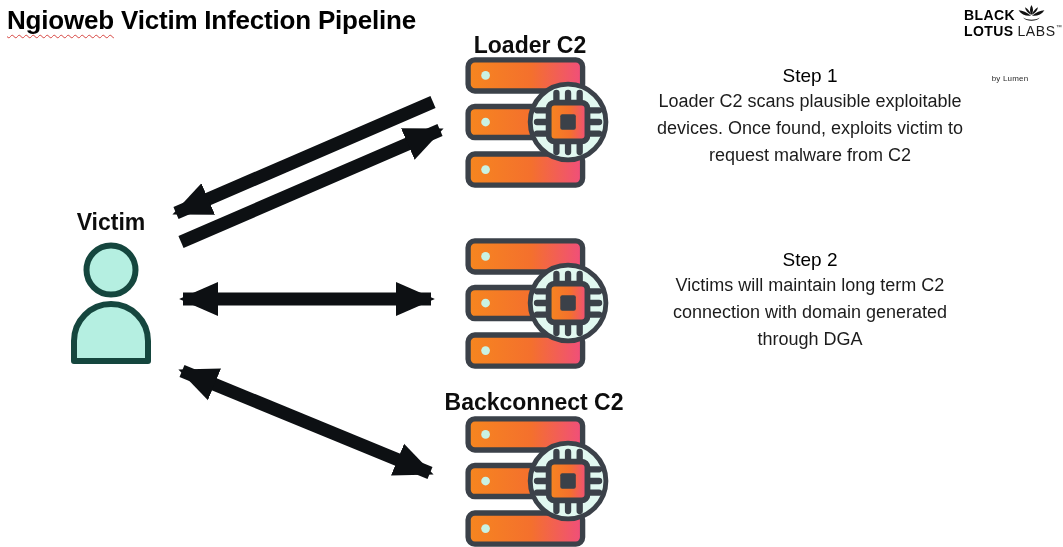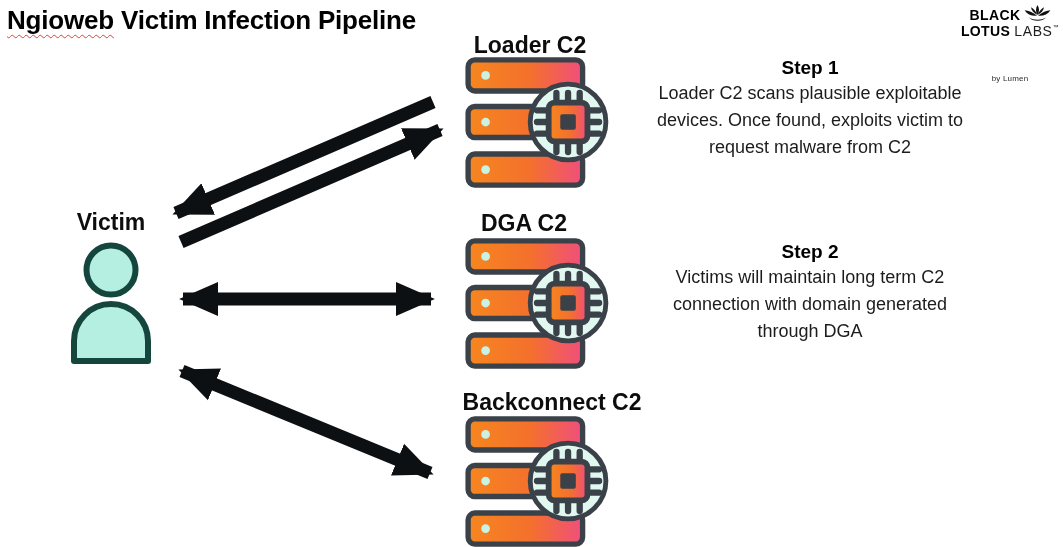--- a/index.html
+++ b/index.html
@@ -17,40 +17,40 @@
     text-decoration-thickness:1px;text-underline-offset:5px;
     text-decoration-skip-ink:none;
   }
   
   .node-label{
     position:absolute;font-size:23px;font-weight:700;text-align:center;color:#0d0d0d;
   }
   .victim-label{left:41px;top:209px;width:140px;}
   .loader-label{left:430px;top:32px;width:200px;}
   .dga-label{left:424px;top:210px;width:200px;}
-  .backconnect-label{left:452px;top:389px;width:200px;}
+  .backconnect-label{left:434px;top:389px;width:200px;}
   
   .victim-icon{position:absolute;left:70px;top:242px;}
   .server-icon{position:absolute;left:463px;}
   .server-loader{top:57px;}
   .server-dga{top:238px;}
   .server-backconnect{top:416px;}
   
   .step{position:absolute;left:647px;width:326px;text-align:center;color:#1c1c1c;}
   .step-1{top:57px;}
   .step-2{top:241px;}
   .step-3{top:424px;}
-  .step h3{margin:0 0 1px 0;font-size:19px;font-weight:700;color:#000;}
+  .step h3{margin:8px 0 1px 0;font-size:19px;font-weight:400;color:#000;}
   .step p{margin:0;font-size:18px;line-height:27px;}
   
   .arrows{position:absolute;left:0;top:0;pointer-events:none;}
   
   .logo{
     position:absolute;top:5px;right:7px;width:92px;
-    display:flex;flex-direction:column;align-items:center;line-height:1;
+    display:flex;flex-direction:column;align-items:flex-start;line-height:1;
   }
   .logo-row1{display:flex;align-items:flex-end;gap:3px;}
   .logo-row2{display:flex;align-items:baseline;gap:4px;margin-top:2px;}
   .logo-black,.logo-lotus{font-weight:800;font-size:14px;letter-spacing:.4px;color:#000;}
   .logo-labs{font-weight:400;font-size:14px;letter-spacing:.6px;color:#1c1c1c;}
   .logo-tm{font-size:6px;vertical-align:top;color:#1c1c1c;}
   .logo-row3{display:flex;align-items:center;gap:6px;margin-top:3px;width:100%;flex-direction:column;}
   .logo-rule{height:1px;background:#151515;flex:0 0 28px;}
   .logo-byline{font-size:8px;color:#2a2a2a;letter-spacing:.2px;}
 </style>
@@ -123,21 +123,20 @@
         <path d="M94 37 V49 M106 37 V49 M118 37 V49"></path>
         <path d="M94 85 V98 M106 85 V98 M118 85 V98"></path>
         <path d="M74 55 H86 M74 67 H86 M74 79 H86"></path>
         <path d="M126 55 H138 M126 67 H138 M126 79 H138"></path>
       </g>
       <rect x="86" y="47" width="40" height="40" rx="6" fill="url(#barGrad)" stroke="#3B4149" stroke-width="6"></rect>
       <rect x="98" y="59" width="16" height="16" rx="2" fill="#3B4149"></rect>
     </g>
   </svg>
 
-  <div class="node-label dga-label">DGA C2</div>
   <svg class="server-icon server-dga" width="148" height="131" viewBox="0 0 148 135">
     <g stroke="#3B4149" stroke-width="5.5" fill="url(#barGrad)">
       <rect x="3" y="3" width="118" height="32" rx="7"></rect>
       <rect x="3" y="51" width="118" height="32" rx="7"></rect>
       <rect x="3" y="100" width="118" height="32" rx="7"></rect>
     </g>
     <circle cx="21" cy="19" r="4.5" fill="#C9F2E3"></circle>
     <circle cx="21" cy="67" r="4.5" fill="#C9F2E3"></circle>
     <circle cx="21" cy="116" r="4.5" fill="#C9F2E3"></circle>
     <g>

